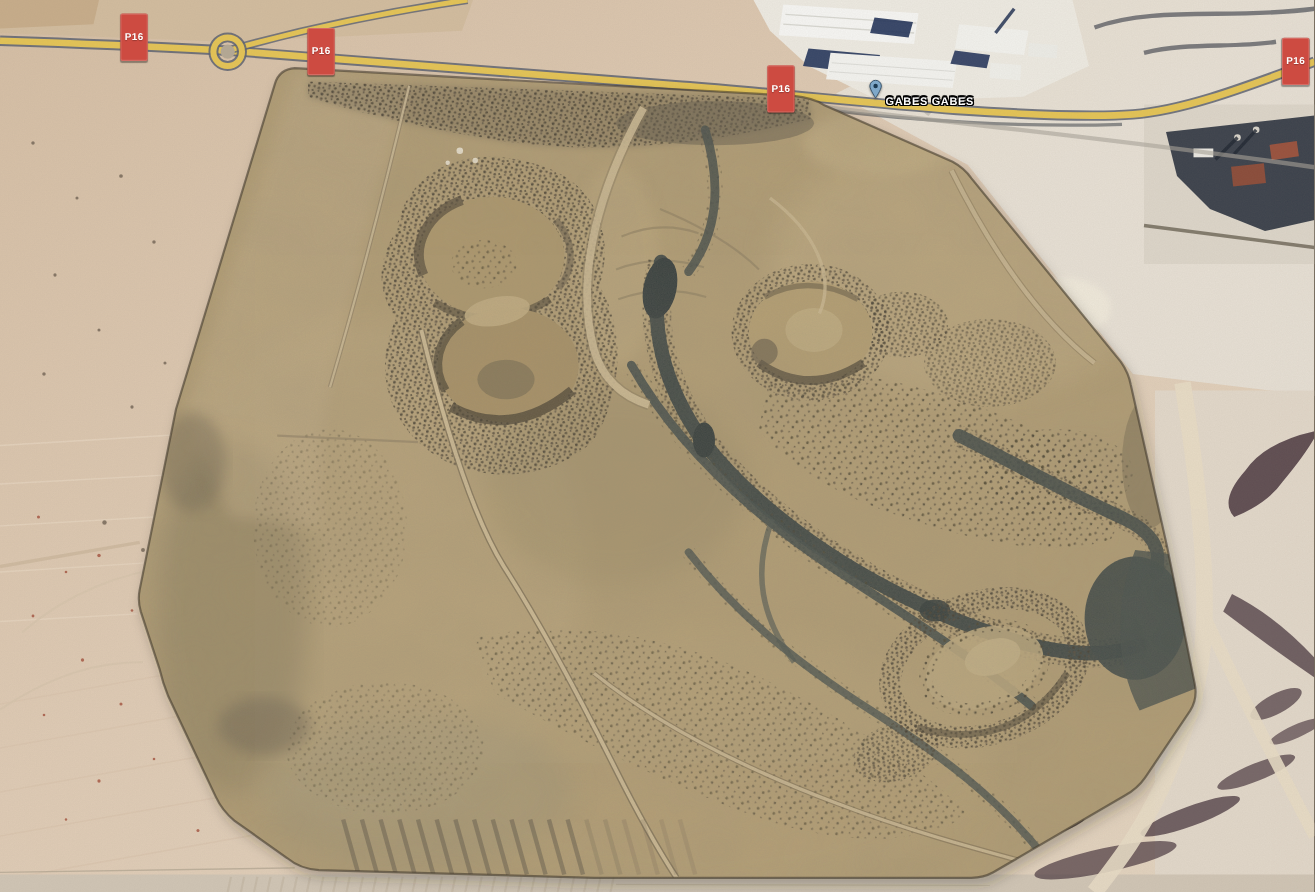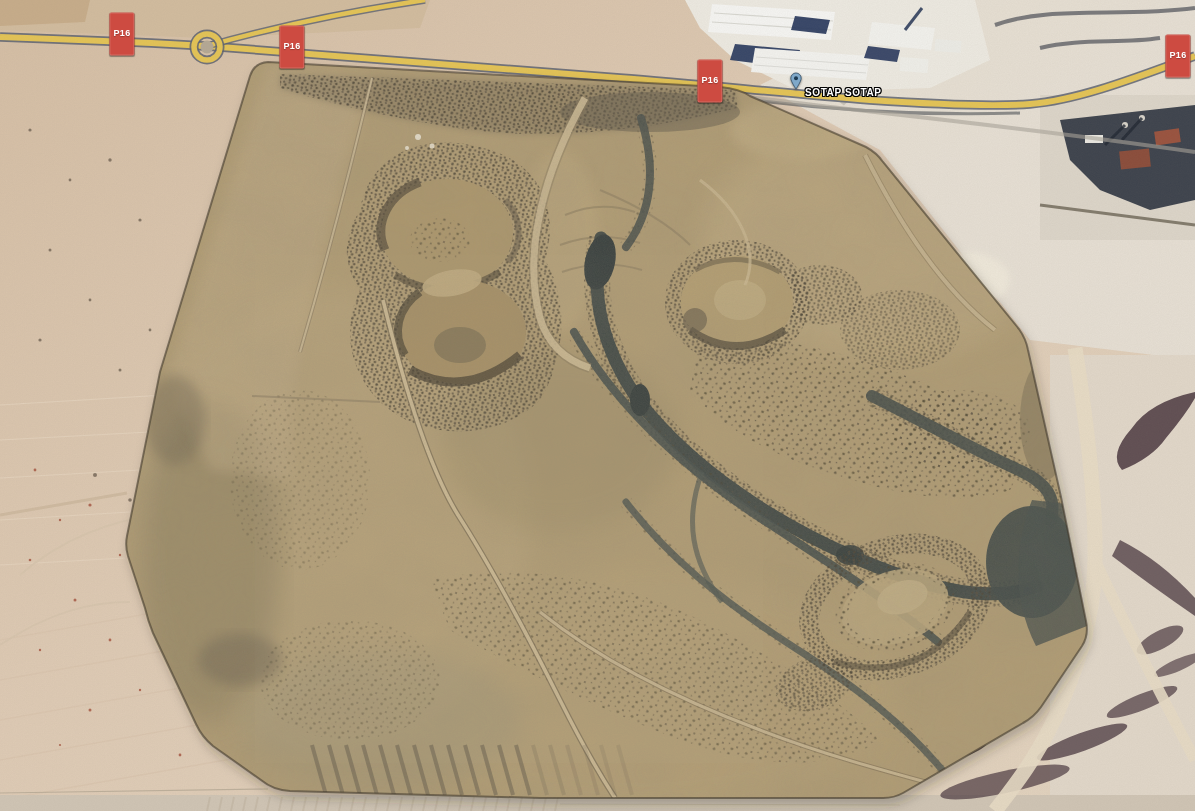--- a/index.html
+++ b/index.html
@@ -396,16 +396,16 @@
 </div>
 <div class="badge" style="left:1178px;top:56px">
   <span>P16</span>
 </div>
 
 <div class="marker">
   <svg width="14" height="18" viewBox="0 0 14 18">
     <path d="M7,17 C7,17 1.8,9.5 1.8,6.2 A5.2,5.2 0 1 1 12.2,6.2 C12.2,9.5 7,17 7,17 Z" fill="#7fa8c9" stroke="#2e4a63" stroke-width="0.8"></path>
     <circle cx="7" cy="6.2" r="2" fill="#1d3a52"></circle>
   </svg>
-  <span class="marker-label">SOTAP SOTAP</span>
+  <span class="marker-label">GABES GABES</span>
 </div>
 
 </div>
 
 </body></html>

